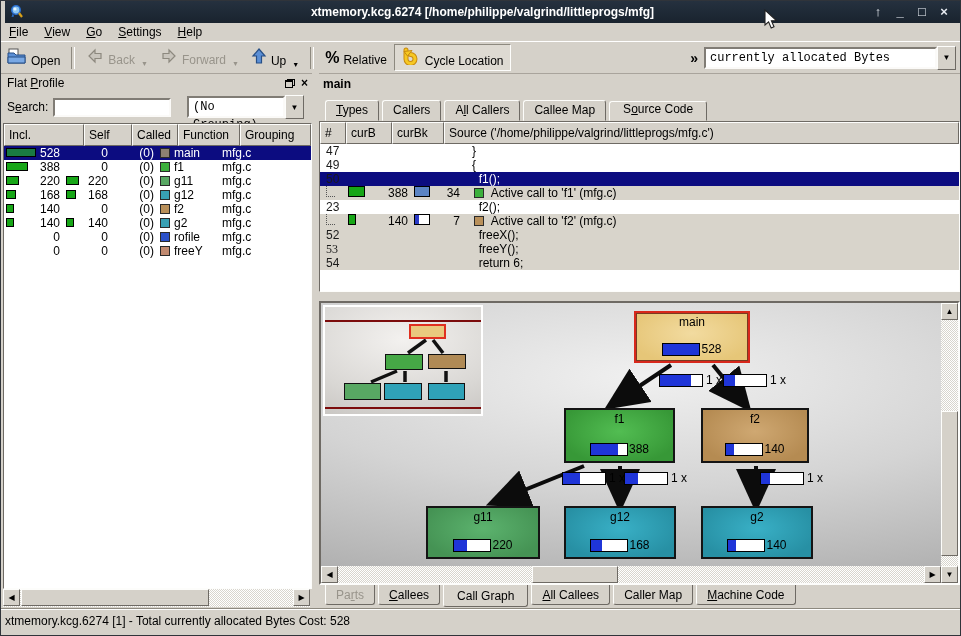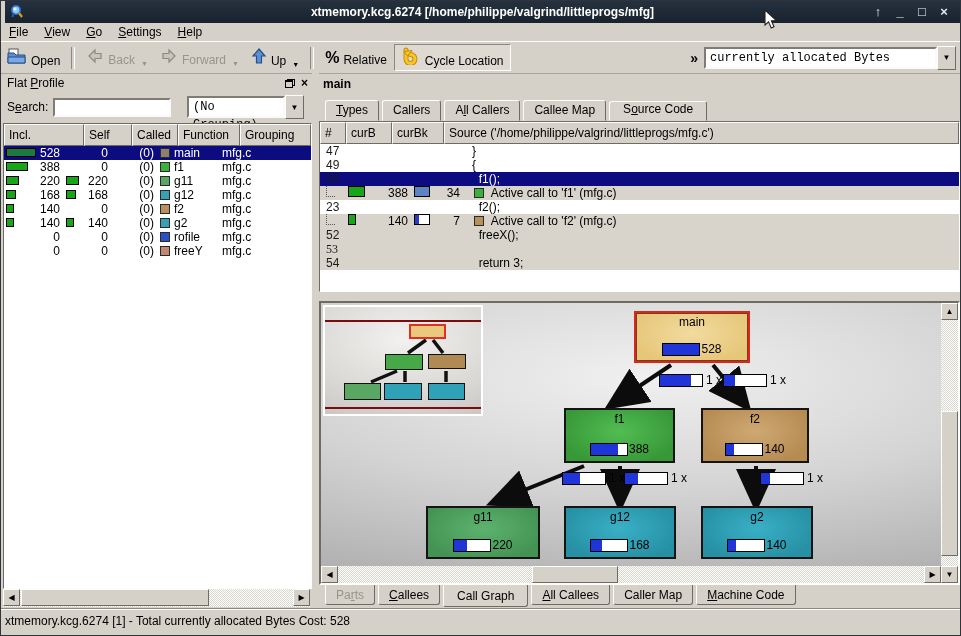--- a/index.html
+++ b/index.html
@@ -321,22 +321,22 @@
           <span class="hcell raised" style="flex: 1 1 0%;">Source ('/home/philippe/valgrind/littleprogs/mfg.c')</span>
         </div>
       <div class="tbody" id="src-rows" style="background:#fff">
           <div class="srow"><span class="scell s-num" style="width: 26px;">47</span><span class="scell num" style="width: 66px; text-align: right; padding-right: 4px;"></span><span class="scell num" style="width: 52px; text-align: right; padding-right: 4px;"></span><span class="scell s-src">}</span></div>
           <div class="srow"><span class="scell s-num" style="width: 26px;">49</span><span class="scell num" style="width: 66px; text-align: right; padding-right: 4px;"></span><span class="scell num" style="width: 52px; text-align: right; padding-right: 4px;"></span><span class="scell s-src">{</span></div>
           <div class="srow selected"><span class="scell s-num" style="width: 26px;">50</span><span class="scell num" style="width: 66px; text-align: right; padding-right: 4px;"></span><span class="scell num" style="width: 52px; text-align: right; padding-right: 4px;"></span><span class="scell s-src">  f1();</span></div>
           <div class="srow shaded"><span class="scell s-num" style="width: 26px;"><span class="treeline"></span></span><span class="scell num" style="width: 66px; text-align: right; padding-right: 4px;"><span class="inbar" style="width: 17px; float: left;"><i style="background: rgb(23, 166, 23); width: 100%;"></i></span>388</span><span class="scell num" style="width: 52px; text-align: right; padding-right: 4px;"><span class="inbar" style="width: 16px; float: left;"><i style="background: rgb(91, 132, 196); width: 100%;"></i></span>34</span><span class="scell s-src"><span class="fsq" style="background: rgb(60, 176, 60);"></span> Active call to 'f1' (mfg.c)</span></div>
           <div class="srow"><span class="scell s-num" style="width: 26px;">23</span><span class="scell num" style="width: 66px; text-align: right; padding-right: 4px;"></span><span class="scell num" style="width: 52px; text-align: right; padding-right: 4px;"></span><span class="scell s-src">  f2();</span></div>
           <div class="srow shaded"><span class="scell s-num" style="width: 26px;"><span class="treeline"></span></span><span class="scell num" style="width: 66px; text-align: right; padding-right: 4px;"><span class="inbar" style="width: 8px; float: left;"><i style="background: rgb(23, 166, 23); width: 100%;"></i></span>140</span><span class="scell num" style="width: 52px; text-align: right; padding-right: 4px;"><span class="inbar" style="width: 16px; float: left;"><i style="background: rgb(42, 59, 200); width: 30%;"></i></span>7</span><span class="scell s-src"><span class="fsq" style="background: rgb(185, 144, 90);"></span> Active call to 'f2' (mfg.c)</span></div>
           <div class="srow shaded"><span class="scell s-num" style="width: 26px;">52</span><span class="scell num" style="width: 66px; text-align: right; padding-right: 4px;"></span><span class="scell num" style="width: 52px; text-align: right; padding-right: 4px;"></span><span class="scell s-src">  freeX();</span></div>
-          <div class="srow shaded"><span class="scell s-num" style="width: 26px; font-family: Liberation Serif, serif;">53</span><span class="scell num" style="width: 66px; text-align: right; padding-right: 4px;"></span><span class="scell num" style="width: 52px; text-align: right; padding-right: 4px;"></span></div>
-          <div class="srow shaded"><span class="scell s-num" style="width: 26px;">54</span><span class="scell num" style="width: 66px; text-align: right; padding-right: 4px;"></span><span class="scell num" style="width: 52px; text-align: right; padding-right: 4px;"></span><span class="scell s-src">  return 3;</span></div>
+          <div class="srow shaded"><span class="scell s-num" style="width: 26px; font-family: Liberation Serif, serif;">53</span><span class="scell num" style="width: 66px; text-align: right; padding-right: 4px;"></span><span class="scell num" style="width: 52px; text-align: right; padding-right: 4px;"></span><span class="scell s-src">  freeY();</span></div>
+          <div class="srow shaded"><span class="scell s-num" style="width: 26px;">54</span><span class="scell num" style="width: 66px; text-align: right; padding-right: 4px;"></span><span class="scell num" style="width: 52px; text-align: right; padding-right: 4px;"></span><span class="scell s-src">  return 6;</span></div>
         </div>
     </div>
 
     <div class="graph-panel">
       <div class="graph-content" id="graph-content">
         <svg id="edges-svg" width="620" height="263">
           <defs>
             <marker id="ah" markerWidth="11" markerHeight="10" refX="8" refY="5" orient="auto">
               <polygon points="0,0 11,5 0,10" fill="#0c0c0c"></polygon>
             </marker>

